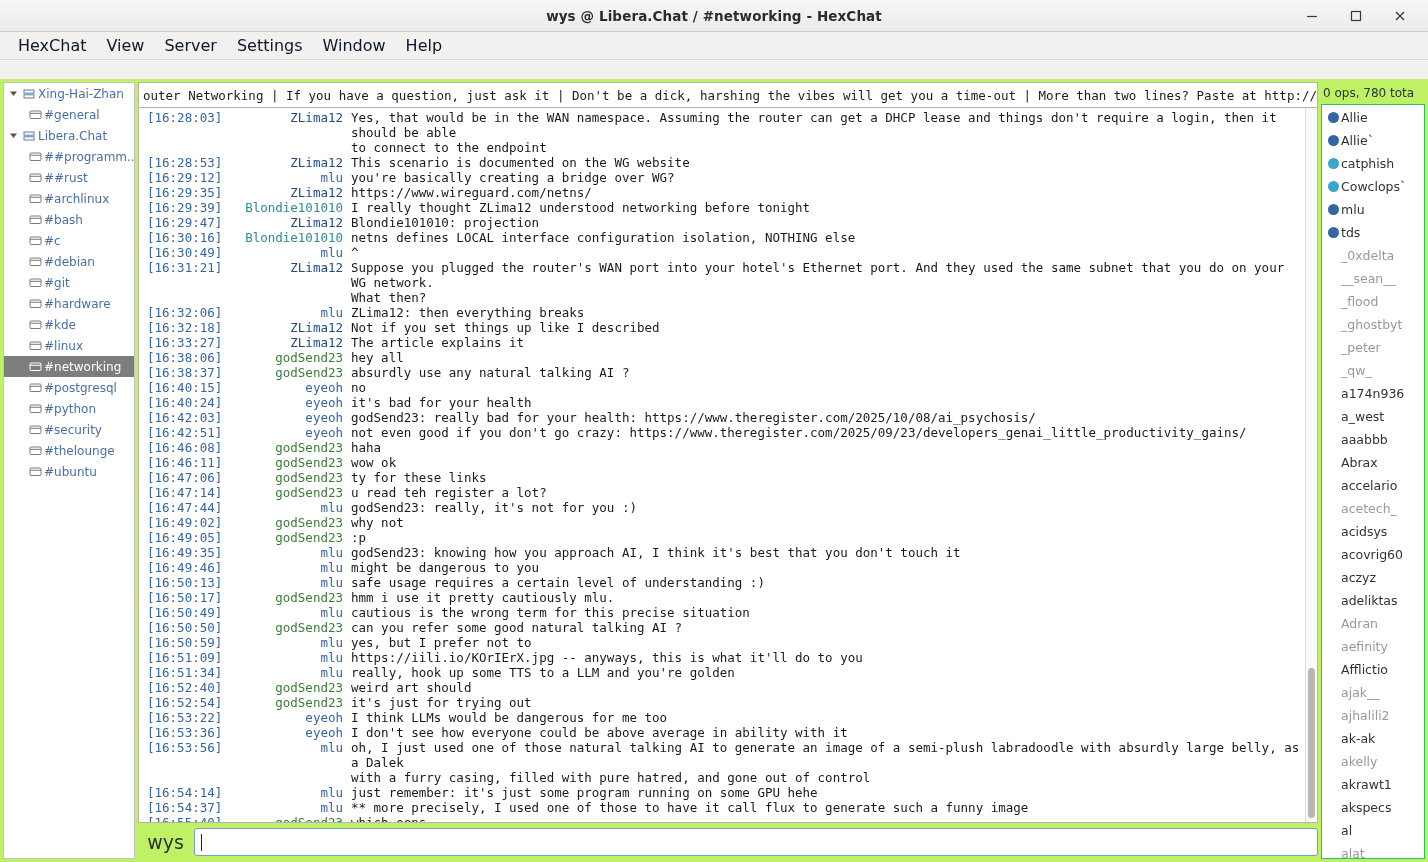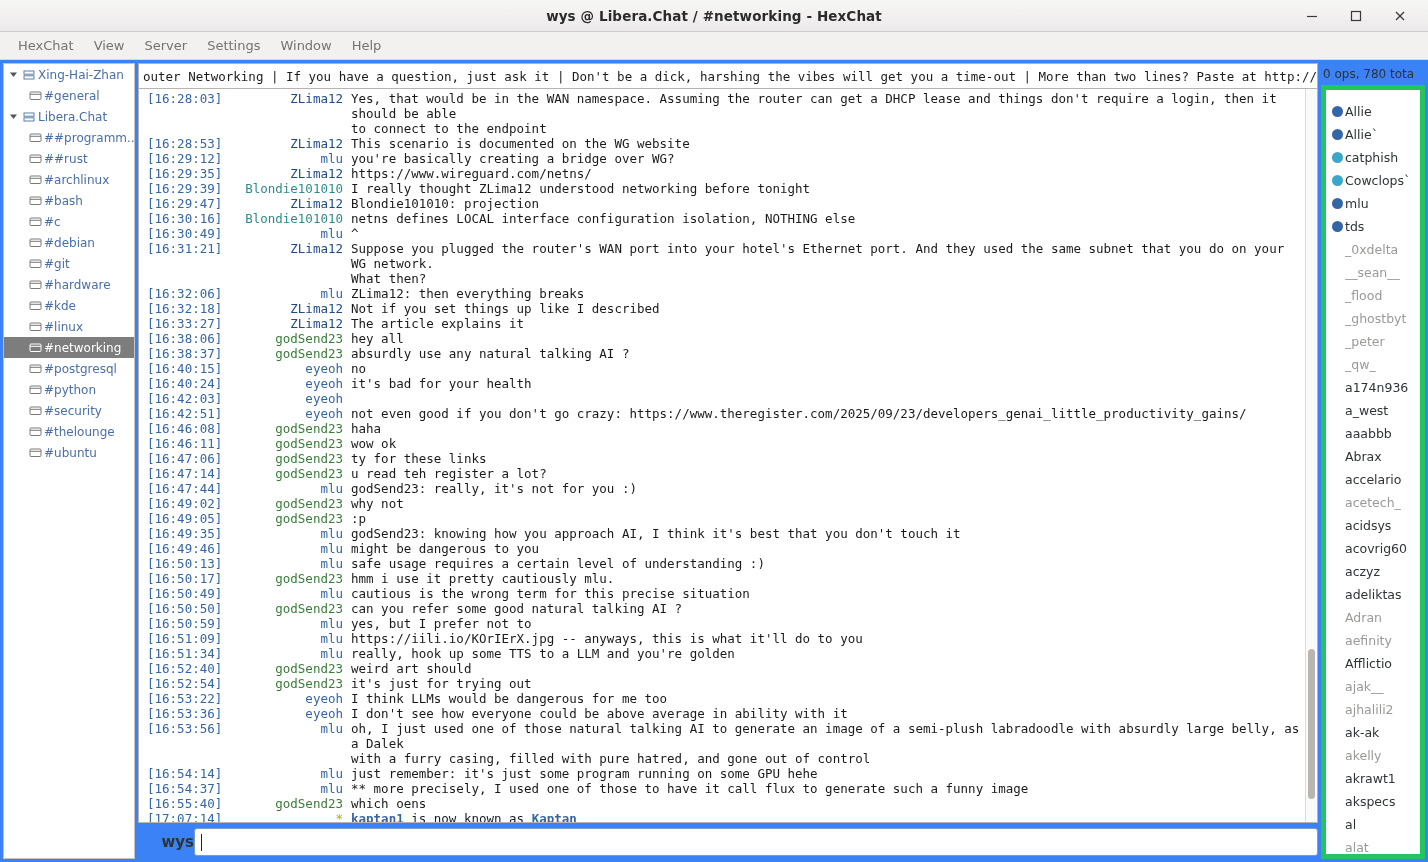--- a/index.html
+++ b/index.html
@@ -45,29 +45,30 @@
   .menubar {
     height: 28px;
     display: flex; align-items: center;
     padding-left: 8px;
     background: #f2f1f0;
     border-bottom: 1px solid #dad6d2;
     flex: none;
   }
   .menuitem {
     padding: 4px 10px;
-    font-size: 13px; color: #737373;
+    font-size: 16px; color: #0f172a;
     border-radius: 3px;
   }
   
   .body {
     flex: 1 1 auto;
     display: flex;
     min-height: 0;
-    background: #3b82f6;
+    background: #bef264;
+    margin-top: 19px;
   }
   
   .tree {
     width: 132px;
     flex: none;
     background: #ffffff;
     border: 1px solid #c6c2bd;
     margin: 3px 0 3px 3px;
     overflow: hidden;
     font-size: 12px;
@@ -160,22 +161,22 @@
   }
   
   .entryrow {
     display: flex; align-items: center;
     height: 36px;
     flex: none;
     padding: 4px 0 2px 0;
   }
   .nicklabel {
     width: 56px; flex: none;
-    text-align: right; 
-    font-size: 15px; color: #2e3436; font-weight: bold;
+    text-align: right; padding-right: 10px;
+    font-size: 19px; color: #2e3436;
   }
   .entry {
     flex: 1 1 auto;
     height: 28px;
     border: 1px solid #7a9cc6;
     border-radius: 3px;
     background: #ffffff;
     display: flex; align-items: center;
     padding: 0 6px;
     font-family: "DejaVu Sans Mono", monospace;
@@ -198,24 +199,24 @@
   .usercount {
     height: 22px; flex: none;
     font-size: 12px; color: #2e3436;
     display: flex; align-items: center;
     white-space: nowrap; overflow: hidden;
     padding-left: 2px;
   }
   .userlist {
     flex: 1 1 auto;
     background: #ffffff;
-    border: 5px solid #22c55e;
+    border: 1px solid #22c55e;
     overflow: hidden;
     min-height: 0;
-    padding-top: 10px;
+    padding-top: 1px;
   }
   .user {
     height: 23px;
     display: flex; align-items: center;
     font-size: 12.5px;
     padding-left: 3px;
     white-space: nowrap;
   }
   .ubullet {
     width: 16px; flex: none;
@@ -466,21 +467,21 @@
             <div class="msg"><span class="ts">[16:30:49]</span><span class="nick n-blue">mlu</span><span class="text">^</span></div>
             <div class="msg"><span class="ts">[16:31:21]</span><span class="nick n-dblue">ZLima12</span><span class="text">Suppose you plugged the router's WAN port into your hotel's Ethernet port. And they used the same subnet that you do on your WG network.</span></div>
             <div class="msg"><span class="ts"></span><span class="nick "></span><span class="text">What then?</span></div>
             <div class="msg"><span class="ts">[16:32:06]</span><span class="nick n-blue">mlu</span><span class="text">ZLima12: then everything breaks</span></div>
             <div class="msg"><span class="ts">[16:32:18]</span><span class="nick n-dblue">ZLima12</span><span class="text">Not if you set things up like I described</span></div>
             <div class="msg"><span class="ts">[16:33:27]</span><span class="nick n-dblue">ZLima12</span><span class="text">The article explains it</span></div>
             <div class="msg"><span class="ts">[16:38:06]</span><span class="nick n-green">godSend23</span><span class="text">hey all</span></div>
             <div class="msg"><span class="ts">[16:38:37]</span><span class="nick n-green">godSend23</span><span class="text">absurdly use any natural talking AI ?</span></div>
             <div class="msg"><span class="ts">[16:40:15]</span><span class="nick n-blue">eyeoh</span><span class="text">no</span></div>
             <div class="msg"><span class="ts">[16:40:24]</span><span class="nick n-blue">eyeoh</span><span class="text">it's bad for your health</span></div>
-            <div class="msg"><span class="ts">[16:42:03]</span><span class="nick n-blue">eyeoh</span></div>
+            <div class="msg"><span class="ts">[16:42:03]</span><span class="nick n-blue">eyeoh</span><span class="text">godSend23: really bad for your health: https://www.theregister.com/2025/10/08/ai_psychosis/</span></div>
             <div class="msg"><span class="ts">[16:42:51]</span><span class="nick n-blue">eyeoh</span><span class="text">not even good if you don't go crazy: https://www.theregister.com/2025/09/23/developers_genai_little_productivity_gains/</span></div>
             <div class="msg"><span class="ts">[16:46:08]</span><span class="nick n-green">godSend23</span><span class="text">haha</span></div>
             <div class="msg"><span class="ts">[16:46:11]</span><span class="nick n-green">godSend23</span><span class="text">wow ok</span></div>
             <div class="msg"><span class="ts">[16:47:06]</span><span class="nick n-green">godSend23</span><span class="text">ty for these links</span></div>
             <div class="msg"><span class="ts">[16:47:14]</span><span class="nick n-green">godSend23</span><span class="text">u read teh register a lot?</span></div>
             <div class="msg"><span class="ts">[16:47:44]</span><span class="nick n-blue">mlu</span><span class="text">godSend23: really, it's not for you :)</span></div>
             <div class="msg"><span class="ts">[16:49:02]</span><span class="nick n-green">godSend23</span><span class="text">why not</span></div>
             <div class="msg"><span class="ts">[16:49:05]</span><span class="nick n-green">godSend23</span><span class="text">:p</span></div>
             <div class="msg"><span class="ts">[16:49:35]</span><span class="nick n-blue">mlu</span><span class="text">godSend23: knowing how you approach AI, I think it's best that you don't touch it</span></div>
             <div class="msg"><span class="ts">[16:49:46]</span><span class="nick n-blue">mlu</span><span class="text">might be dangerous to you</span></div>

